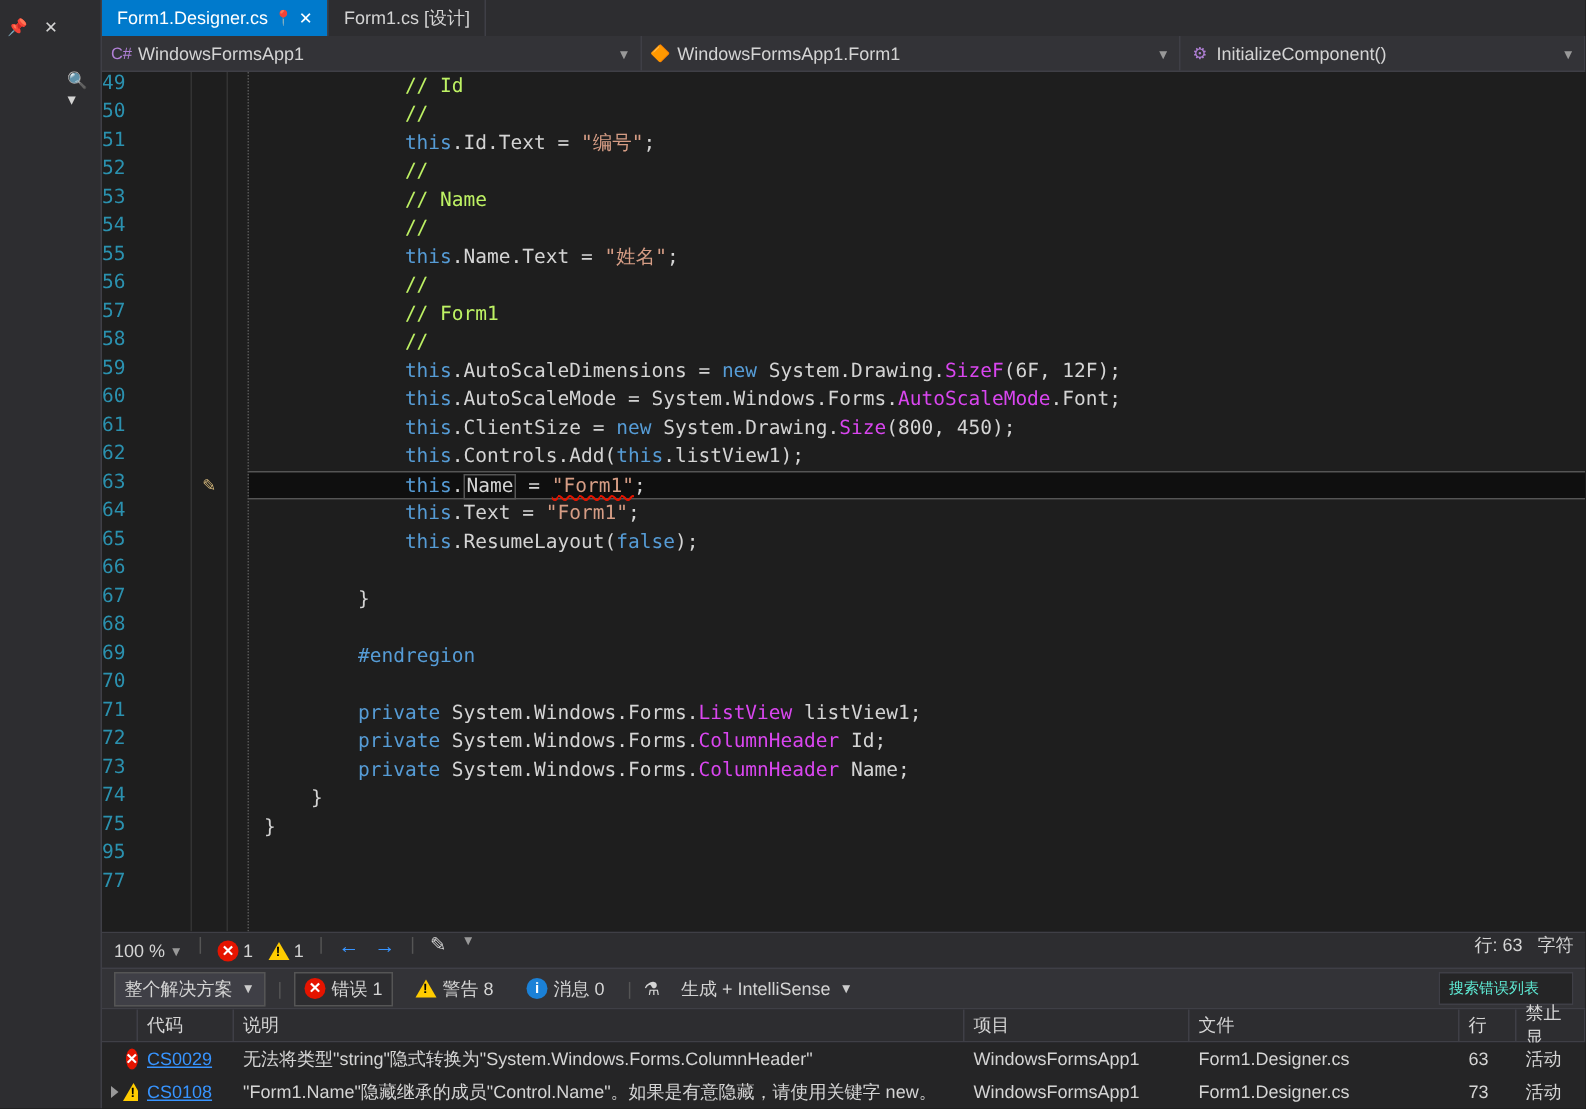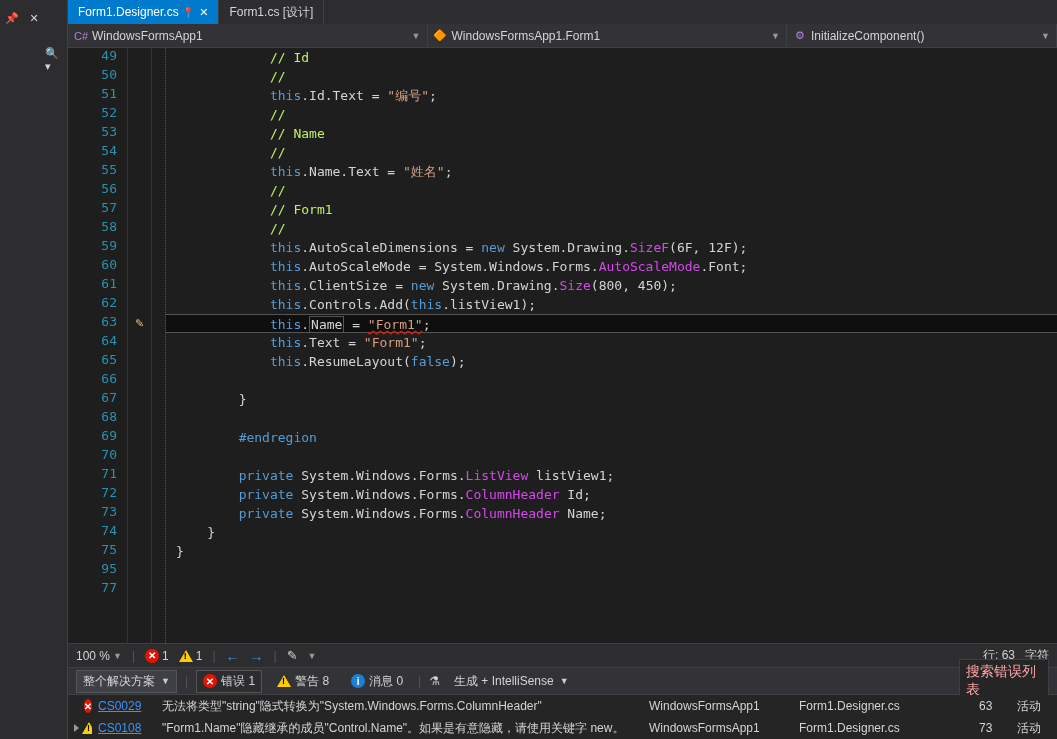--- a/index.html
+++ b/index.html
@@ -112,21 +112,21 @@
 
 .editor-wrap {
   flex: 1;
   display: flex;
   background: #1e1e1e;
   position: relative;
   overflow: hidden;
 }
 .gutter {
   width: 60px;
-  text-align: right;
+  text-align: left;
   padding-right: 10px;
   color: #2b91af;
   background: #1e1e1e;
   user-select: none;
   font-family: Consolas, monospace;
   font-size: 13px;
   border-right: 1px solid #333;
 }
 .margin {
   width: 24px;
@@ -174,21 +174,20 @@
 .tag-icon {
   color: #d7ba7d;
   font-size: 11px;
 }
 
 
 .editor-status {
   height: 24px;
   background: #2d2d30;
   display: flex;
-  align-items: center;
   padding: 0 8px;
   gap: 10px;
   border-top: 1px solid #3f3f46;
   font-size: 12px;
 }
 .zoom-dd { display:flex; align-items:center; gap:3px; }
 .zoom-dd .drop { font-size: 9px; color:#999; }
 .status-error { display:flex; align-items:center; gap:3px; }
 .icon-circle-err {
   width:14px; height:14px; border-radius:50%;
@@ -252,22 +251,22 @@
   display:inline-flex; align-items:center; justify-content:center;
   font-size:10px; font-weight:bold;
 }
 .funnel-icon { color:#d4d4d4; font-size:12px; }
 .errlist-search {
   margin-left:auto;
   background:#252526;
   border:1px solid #3f3f46;
   padding:3px 6px;
   width:90px;
-  color:#fca5a5;
-  font-size:14px;
+  color:#5eead4;
+  font-size:10px;
 }
 
 .errlist-header {
   height:22px;
   background:#2d2d30;
   display:flex;
   align-items:center;
   border-bottom:1px solid #3f3f46;
   font-size:12px;
 }
@@ -488,20 +487,29 @@
     </div>
     <span style="color:#555">|</span>
     <span class="funnel-icon">⚗</span>
     <div class="dd" style="background:transparent;border:none">
       <span>生成 + IntelliSense</span>
       <span class="drop">▼</span>
     </div>
     <div class="errlist-search">搜索错误列表</div>
   </div>
 
+  <div class="errlist-header">
+    <div class="eh col-ic"></div>
+    <div class="eh col-code">代码</div>
+    <div class="eh col-desc">说明</div>
+    <div class="eh col-proj">项目</div>
+    <div class="eh col-file">文件</div>
+    <div class="eh col-line">行</div>
+    <div class="eh col-state">禁止显</div>
+  </div>
 
   <div class="errlist-body" id="errlist-body">
       <div class="errrow">
         <div class="cell col-ic">&nbsp;&nbsp;<span class="icon-circle-err">✕</span></div>
         <div class="cell col-code">
           <span class="linkcode">CS0029</span>
         </div>
         <div class="cell col-desc">无法将类型"string"隐式转换为"System.Windows.Forms.ColumnHeader"</div>
         <div class="cell col-proj">WindowsFormsApp1</div>
         <div class="cell col-file">Form1.Designer.cs</div>

